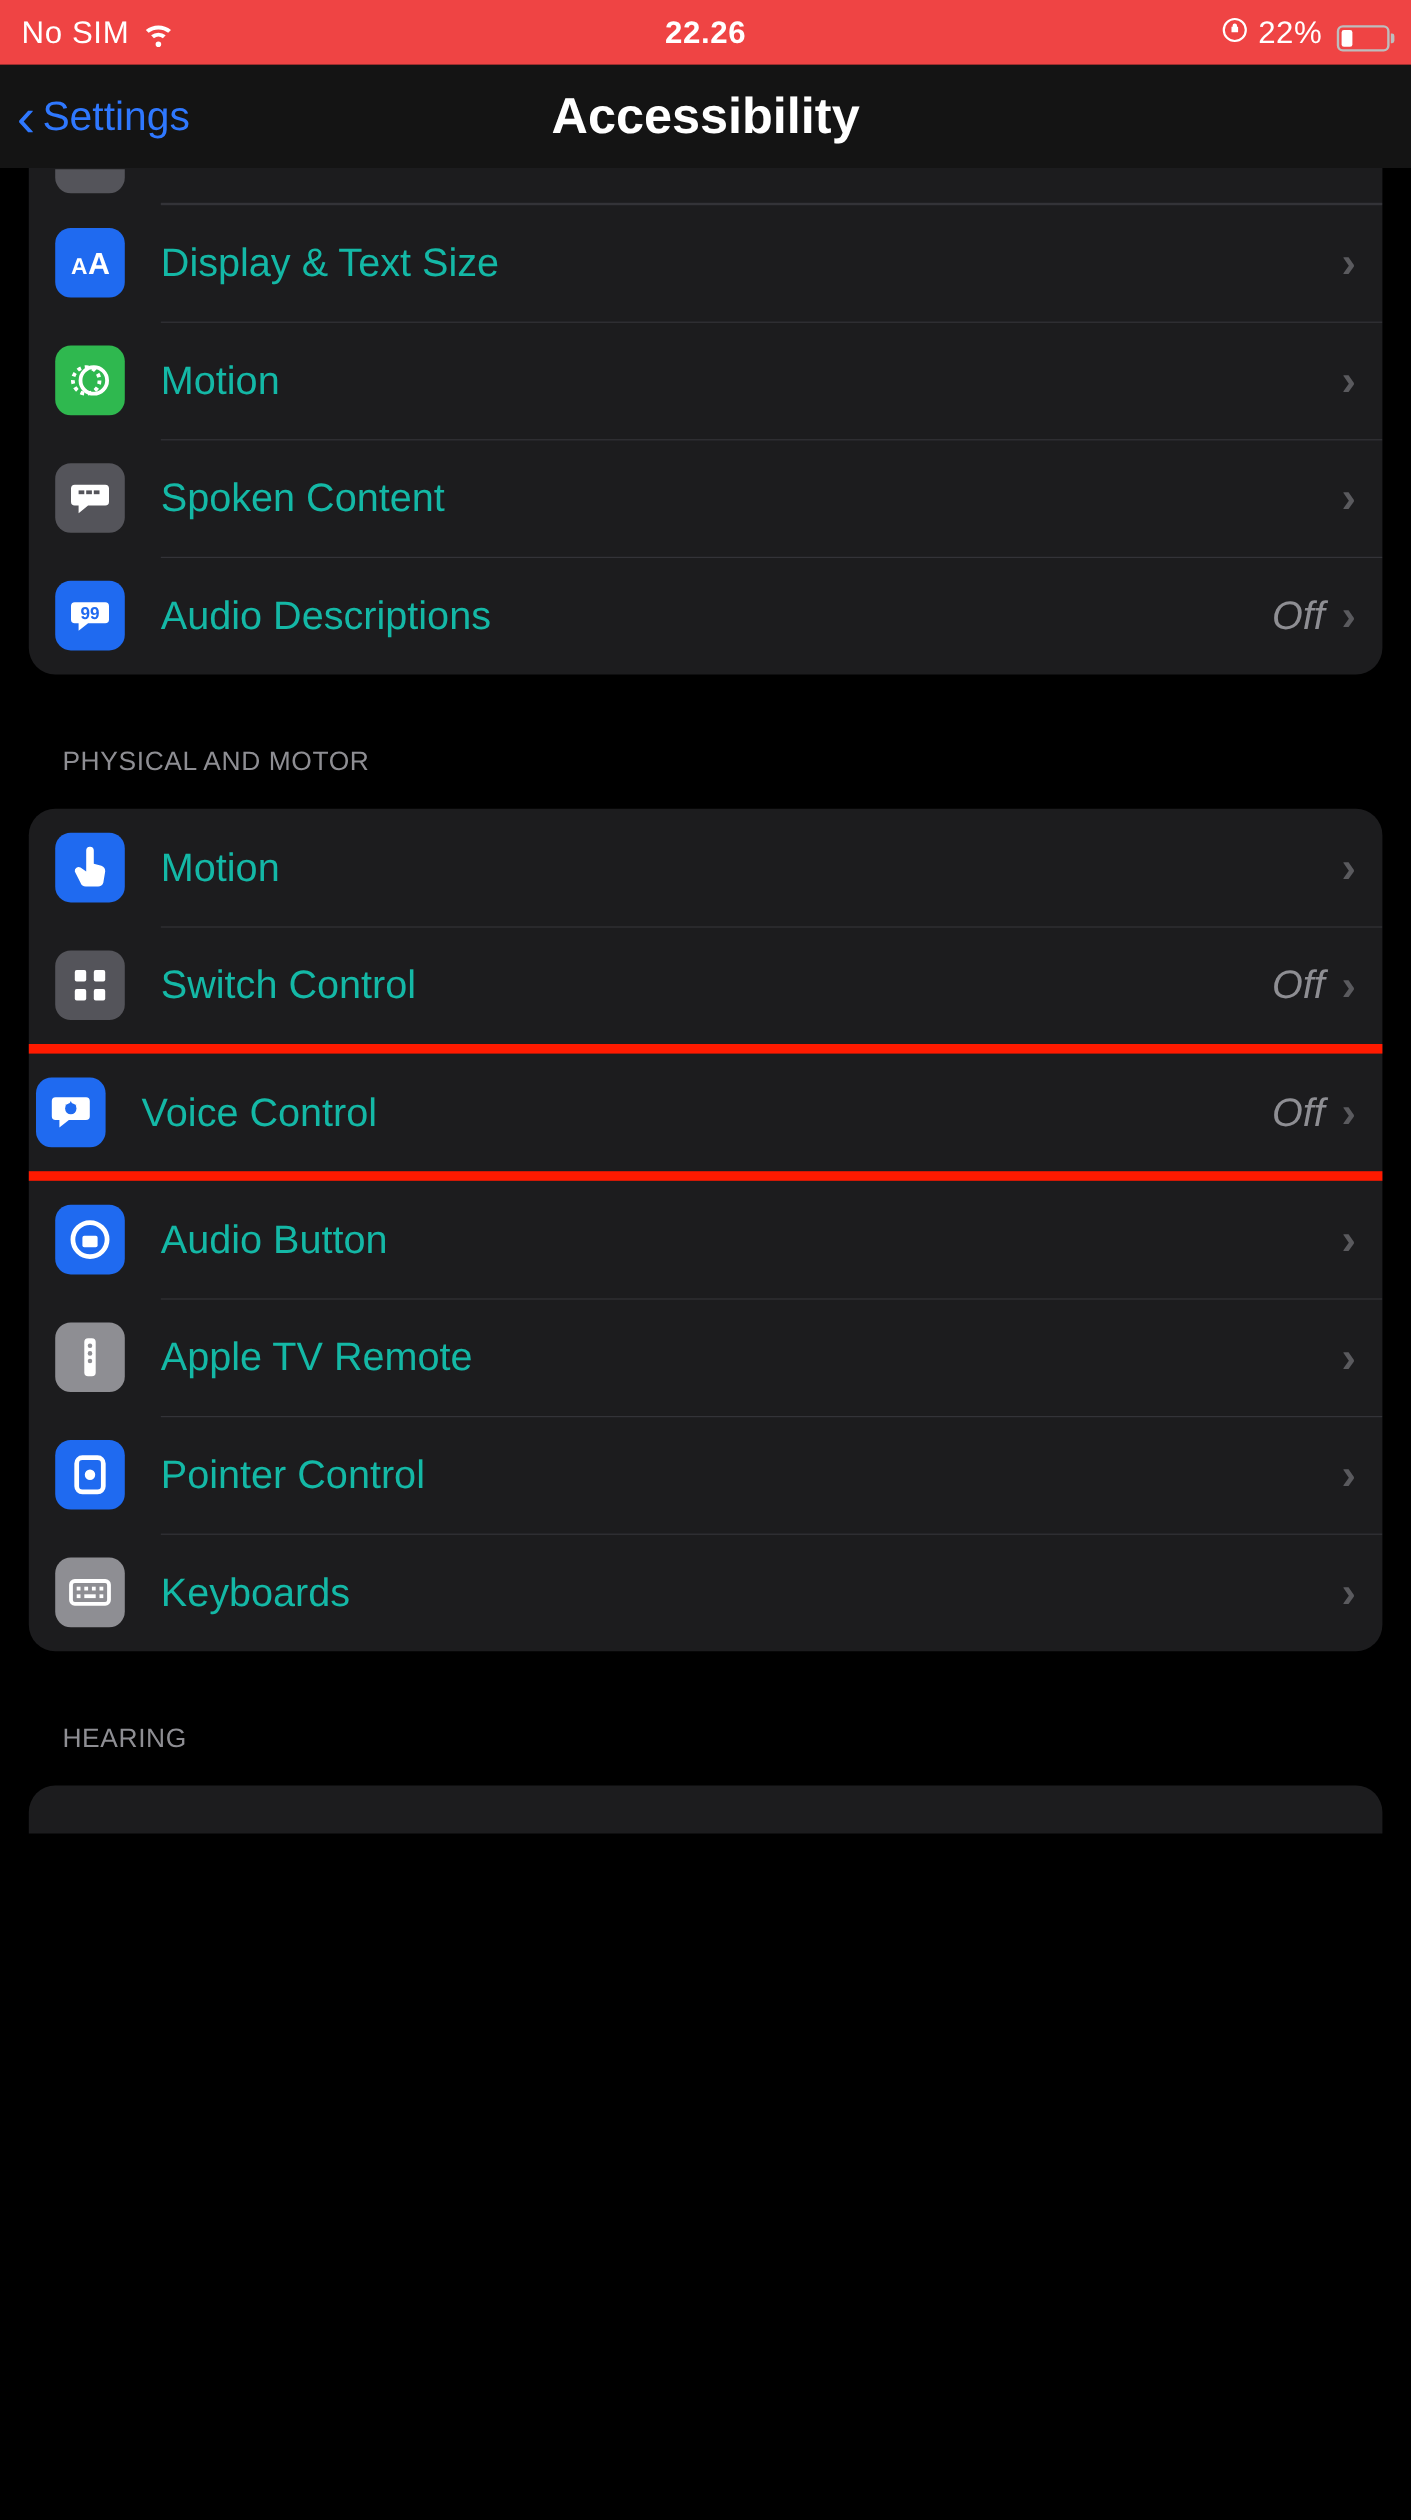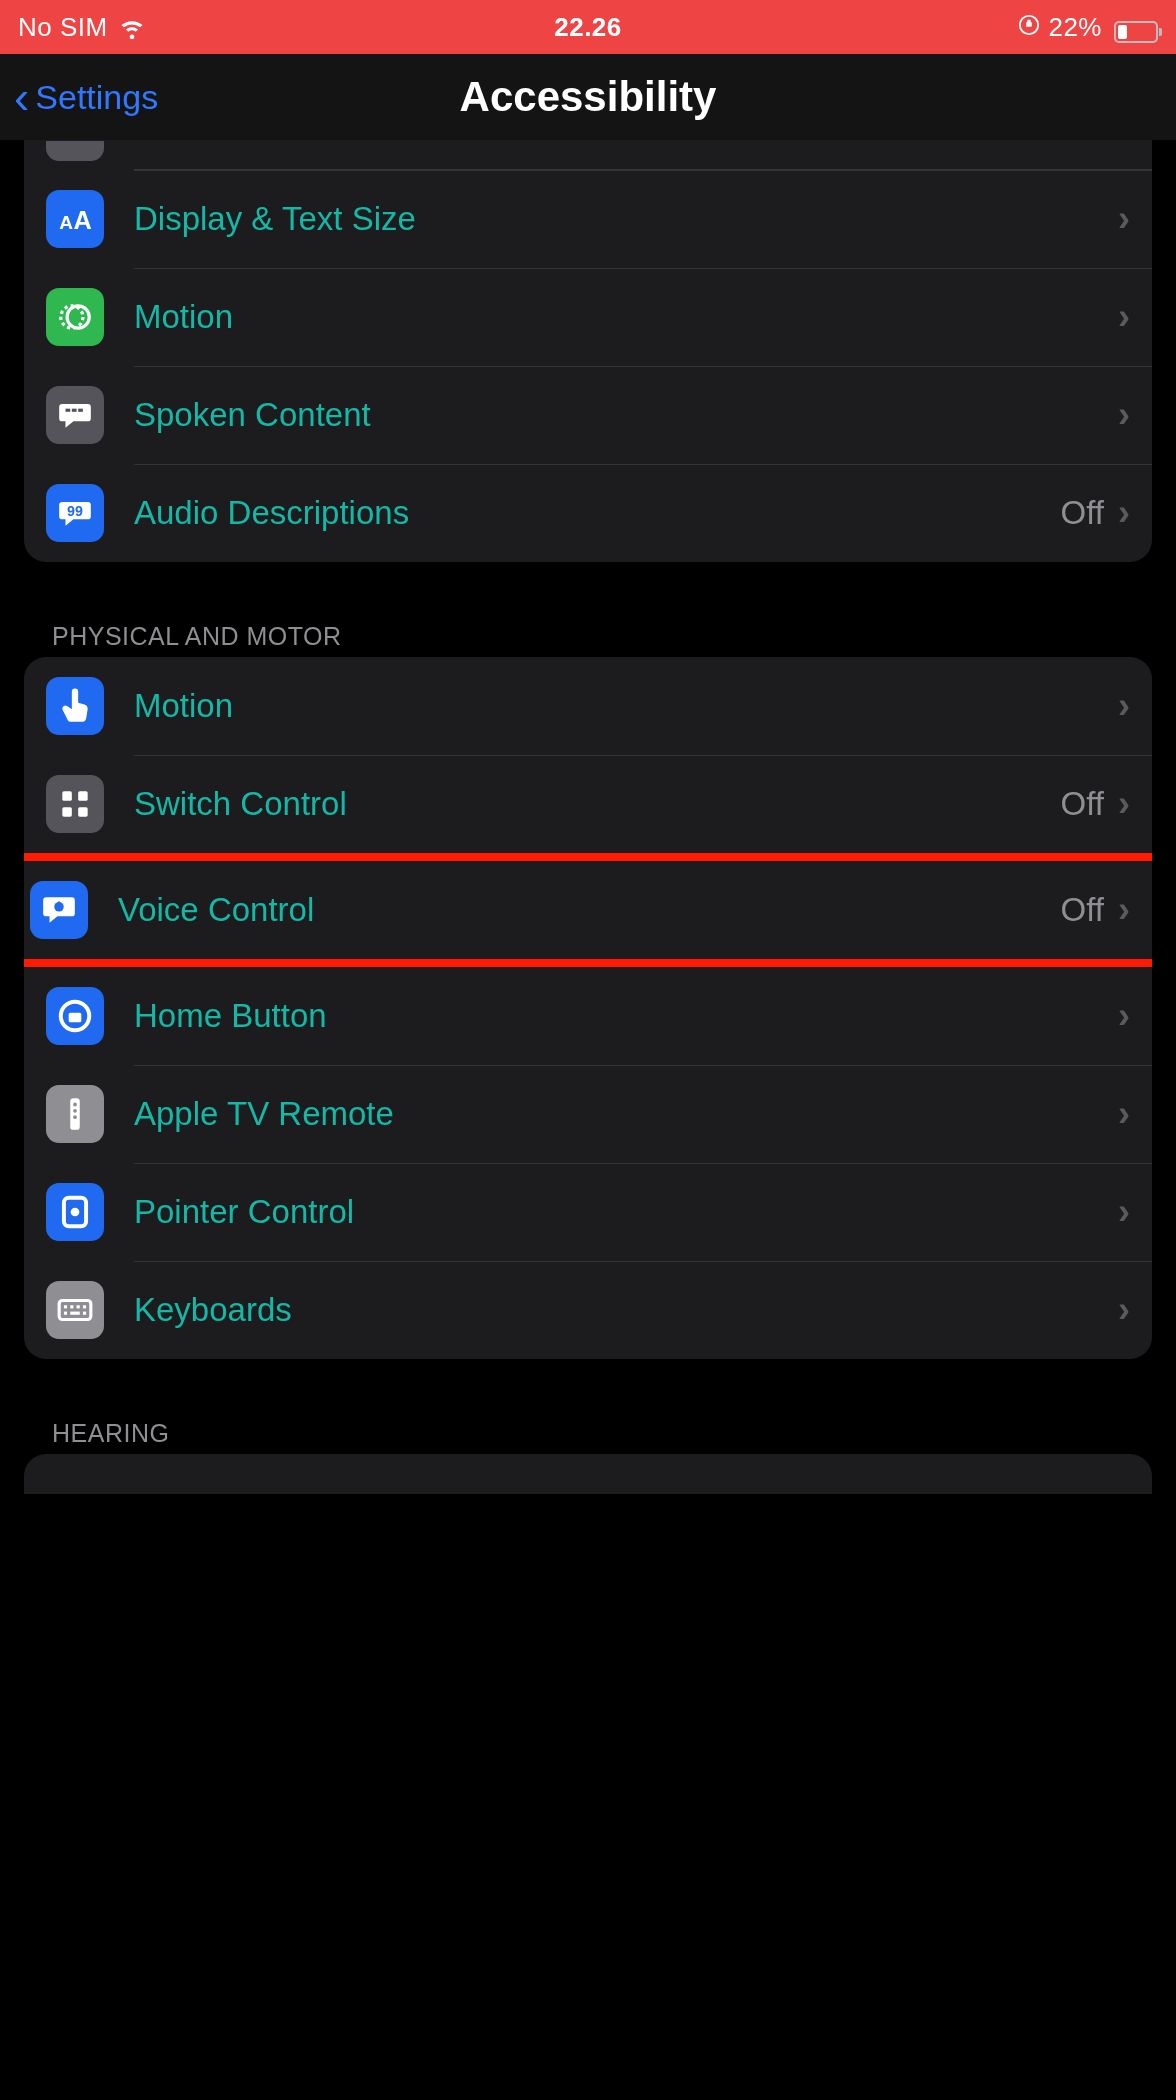--- a/index.html
+++ b/index.html
@@ -112,23 +112,23 @@
     .group {
       background: #1c1c1e;
       border-radius: 22px;
       overflow: hidden;
       margin-bottom: 60px;
     }
     .group.first { border-top-left-radius: 0; border-top-right-radius: 0; margin-top: 0; }
 
     .section-header {
       color: #8e8e93;
-      font-size: 25px;
+      font-size: 22px;
       letter-spacing: 0.5px;
-      padding: 0 28px 6px 28px;
+      padding: 0 28px 26px 28px;
       text-transform: uppercase;
       margin-top: 8px;
     }
 
     .row {
       display: flex;
       align-items: center;
       min-height: 98px;
       padding: 18px 22px 18px 22px;
       position: relative;
@@ -174,20 +174,21 @@
     .row-label {
       flex: 1;
       color: #14b8a6;
       font-size: 33px;
       font-weight: 400;
     }
     .row-value {
       color: #8e8e93;
       font-size: 33px;
       margin-right: 14px;
+      font-style: italic;
     }
     .chevron-right {
       color: #5a5a5e;
       font-size: 36px;
       font-weight: 600;
     }
 
     .highlight-box {
       border: 8px solid #ff1a00;
       margin-left: -24px;
@@ -342,21 +343,21 @@
       </div>
     </div>
 
     <div class="row">
       <div class="icon-box icon-blue">
         <svg viewBox="0 0 24 24" fill="none" stroke="#fff" stroke-width="2.5">
             <circle cx="12" cy="12" r="9"></circle>
             <rect x="8" y="10" width="8" height="6" rx="1" fill="#fff" stroke="none"></rect>
           </svg>
       </div>
-      <div class="row-label">Home Button</div>
+      <div class="row-label">Audio Button</div>
       <span class="chevron-right">›</span>
     </div>
 
     <div class="row">
       <div class="icon-box icon-lightgray">
         <svg viewBox="0 0 24 24" fill="#fff">
             <rect x="9" y="2" width="6" height="20" rx="2"></rect>
             <circle cx="12" cy="6" r="1.2" fill="#8e8e93"></circle>
             <circle cx="12" cy="10" r="1.2" fill="#8e8e93"></circle>
             <circle cx="12" cy="14" r="1.2" fill="#8e8e93"></circle>

